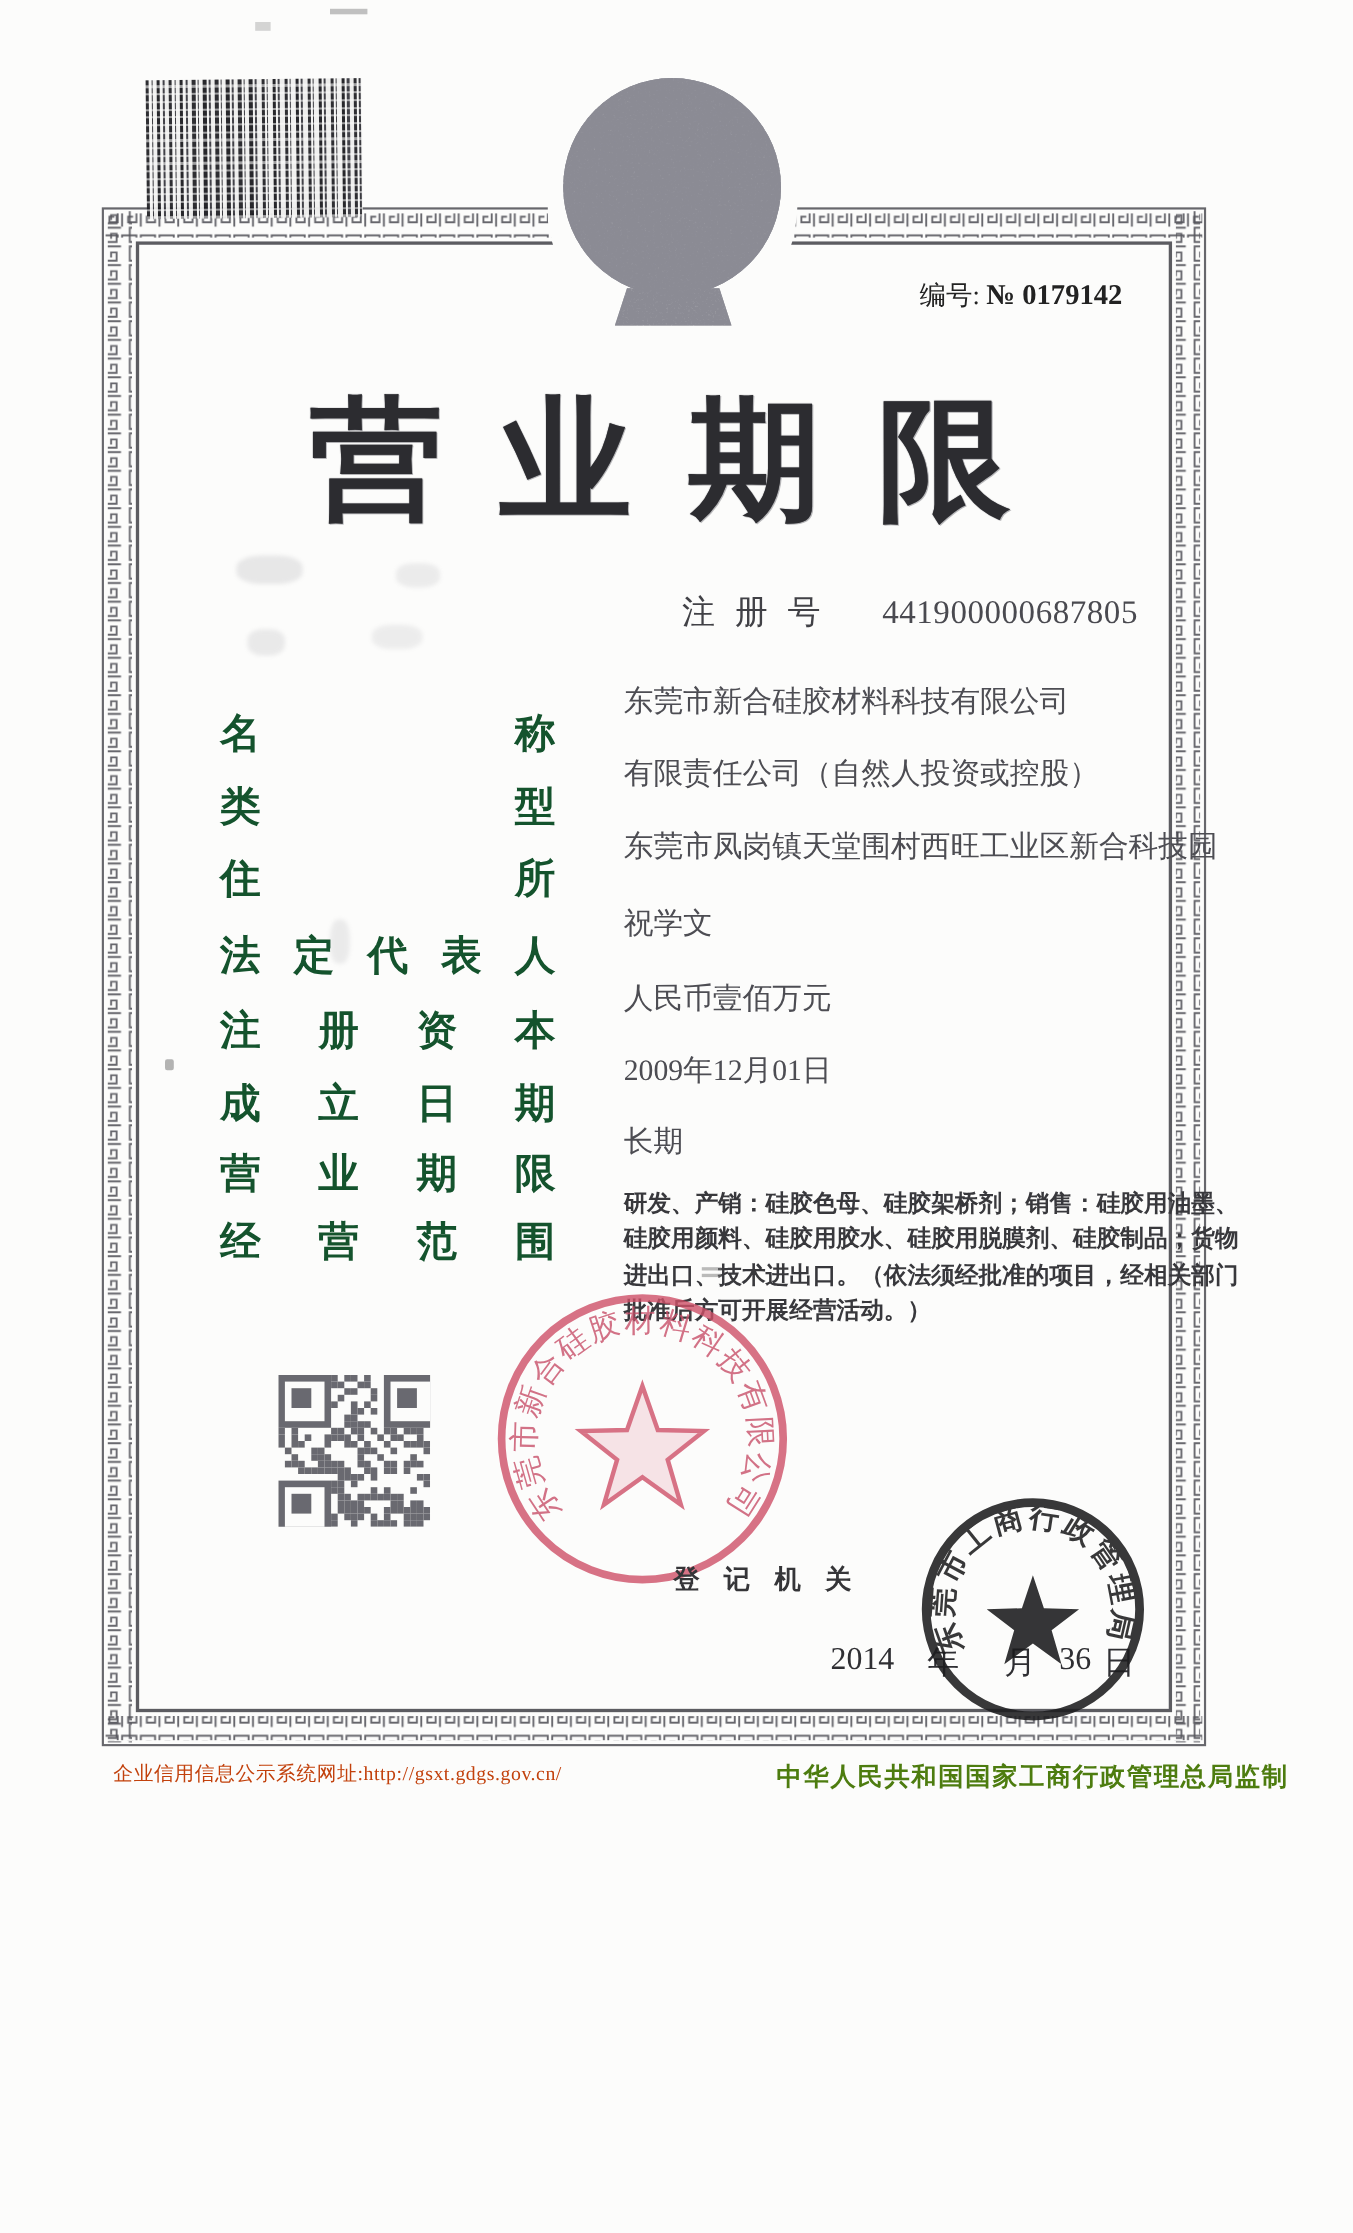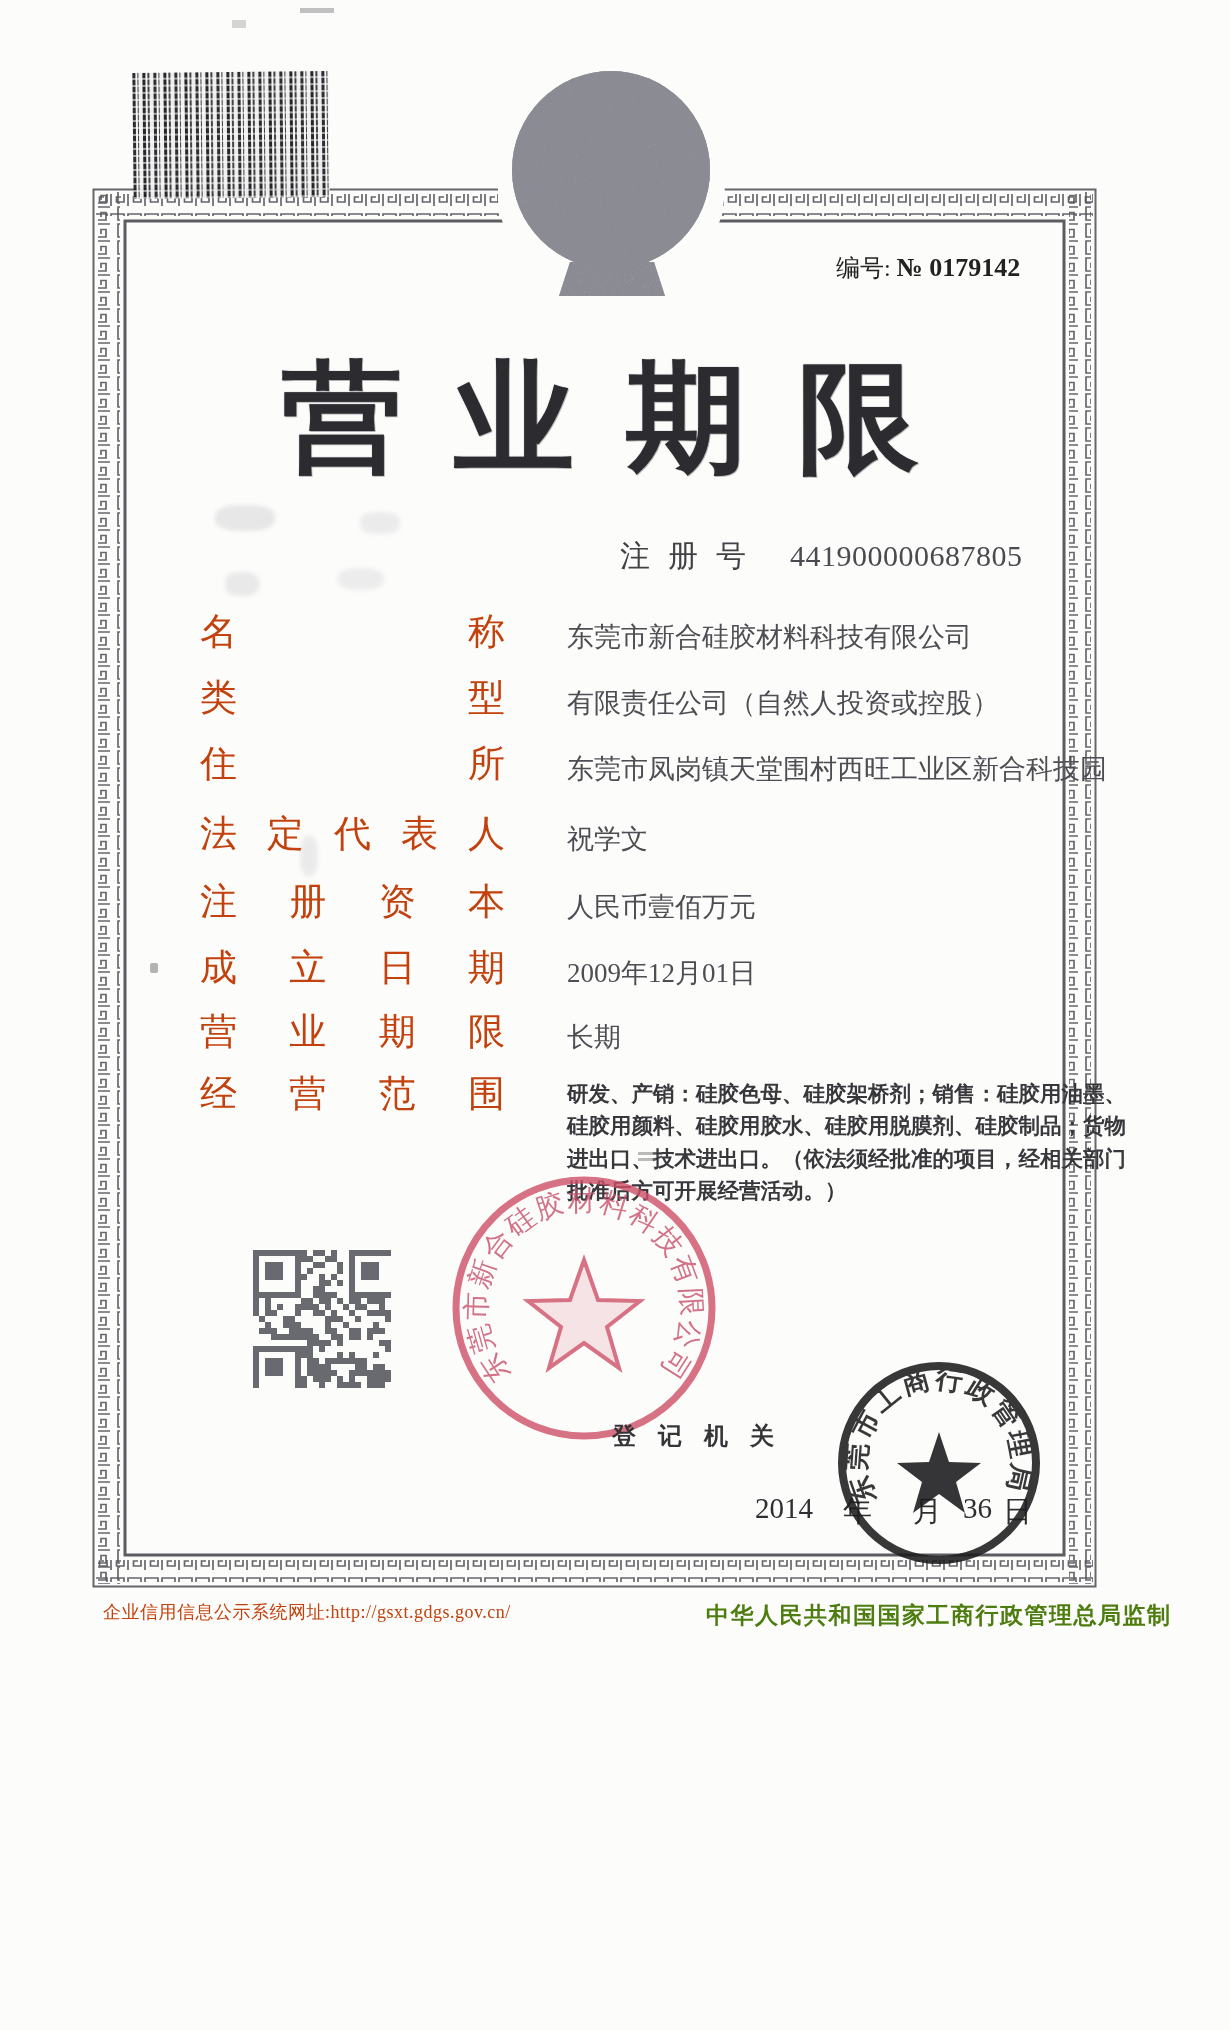--- a/index.html
+++ b/index.html
@@ -20,25 +20,25 @@
     font-size:120px;letter-spacing:52px;text-indent:52px;color:#2c2c30;
     text-shadow:0 0 1px rgba(60,60,66,.9), 1px 1px 0 rgba(80,80,88,.35);}
 
   
   #serial{left:836px;top:252px;font-size:24px;color:#222;}
   #serial .no{font-weight:bold;font-size:26px;}
 
   
   #regline{left:620px;top:536px;font-size:30px;color:#414146;}
   #regline .lbl{letter-spacing:18px;text-align:right;}
-  #regline .num{margin-left:26px;font-size:30px;letter-spacing:.5px;color:#4a4a50;}
+  #regline .num{margin-left:38px;font-size:30px;letter-spacing:.5px;color:#4a4a50;}
 
   .row{position:absolute;left:200px;display:flex;align-items:flex-start;}
-  .field-label{width:305px;font-size:37px;font-weight:400;color:#c2410c;
-    text-align:justify;text-align-last:justify;line-height:1.1;}
+  .field-label{width:305px;font-size:37px;font-weight:700;color:#14532d;
+    text-align:justify;text-align-last:justify;line-height:1.1;margin-top:36px;}
   .field-value{margin-left:62px;font-size:27px;color:#4d4d53;padding-top:7px;white-space:nowrap;}
   .field-value.long{white-space:normal;width:575px;font-size:21.5px;font-weight:600;
     color:#38383c;line-height:1.5;padding-top:4px;}
 
   
   #registrar{left:612px;top:1420px;font-size:24px;font-weight:600;letter-spacing:22px;color:#353538;}
   #dateline{left:755px;top:1492px;font-size:29px;color:#2f2f33;}
   #dateline span{position:absolute;white-space:nowrap;}
 
   

